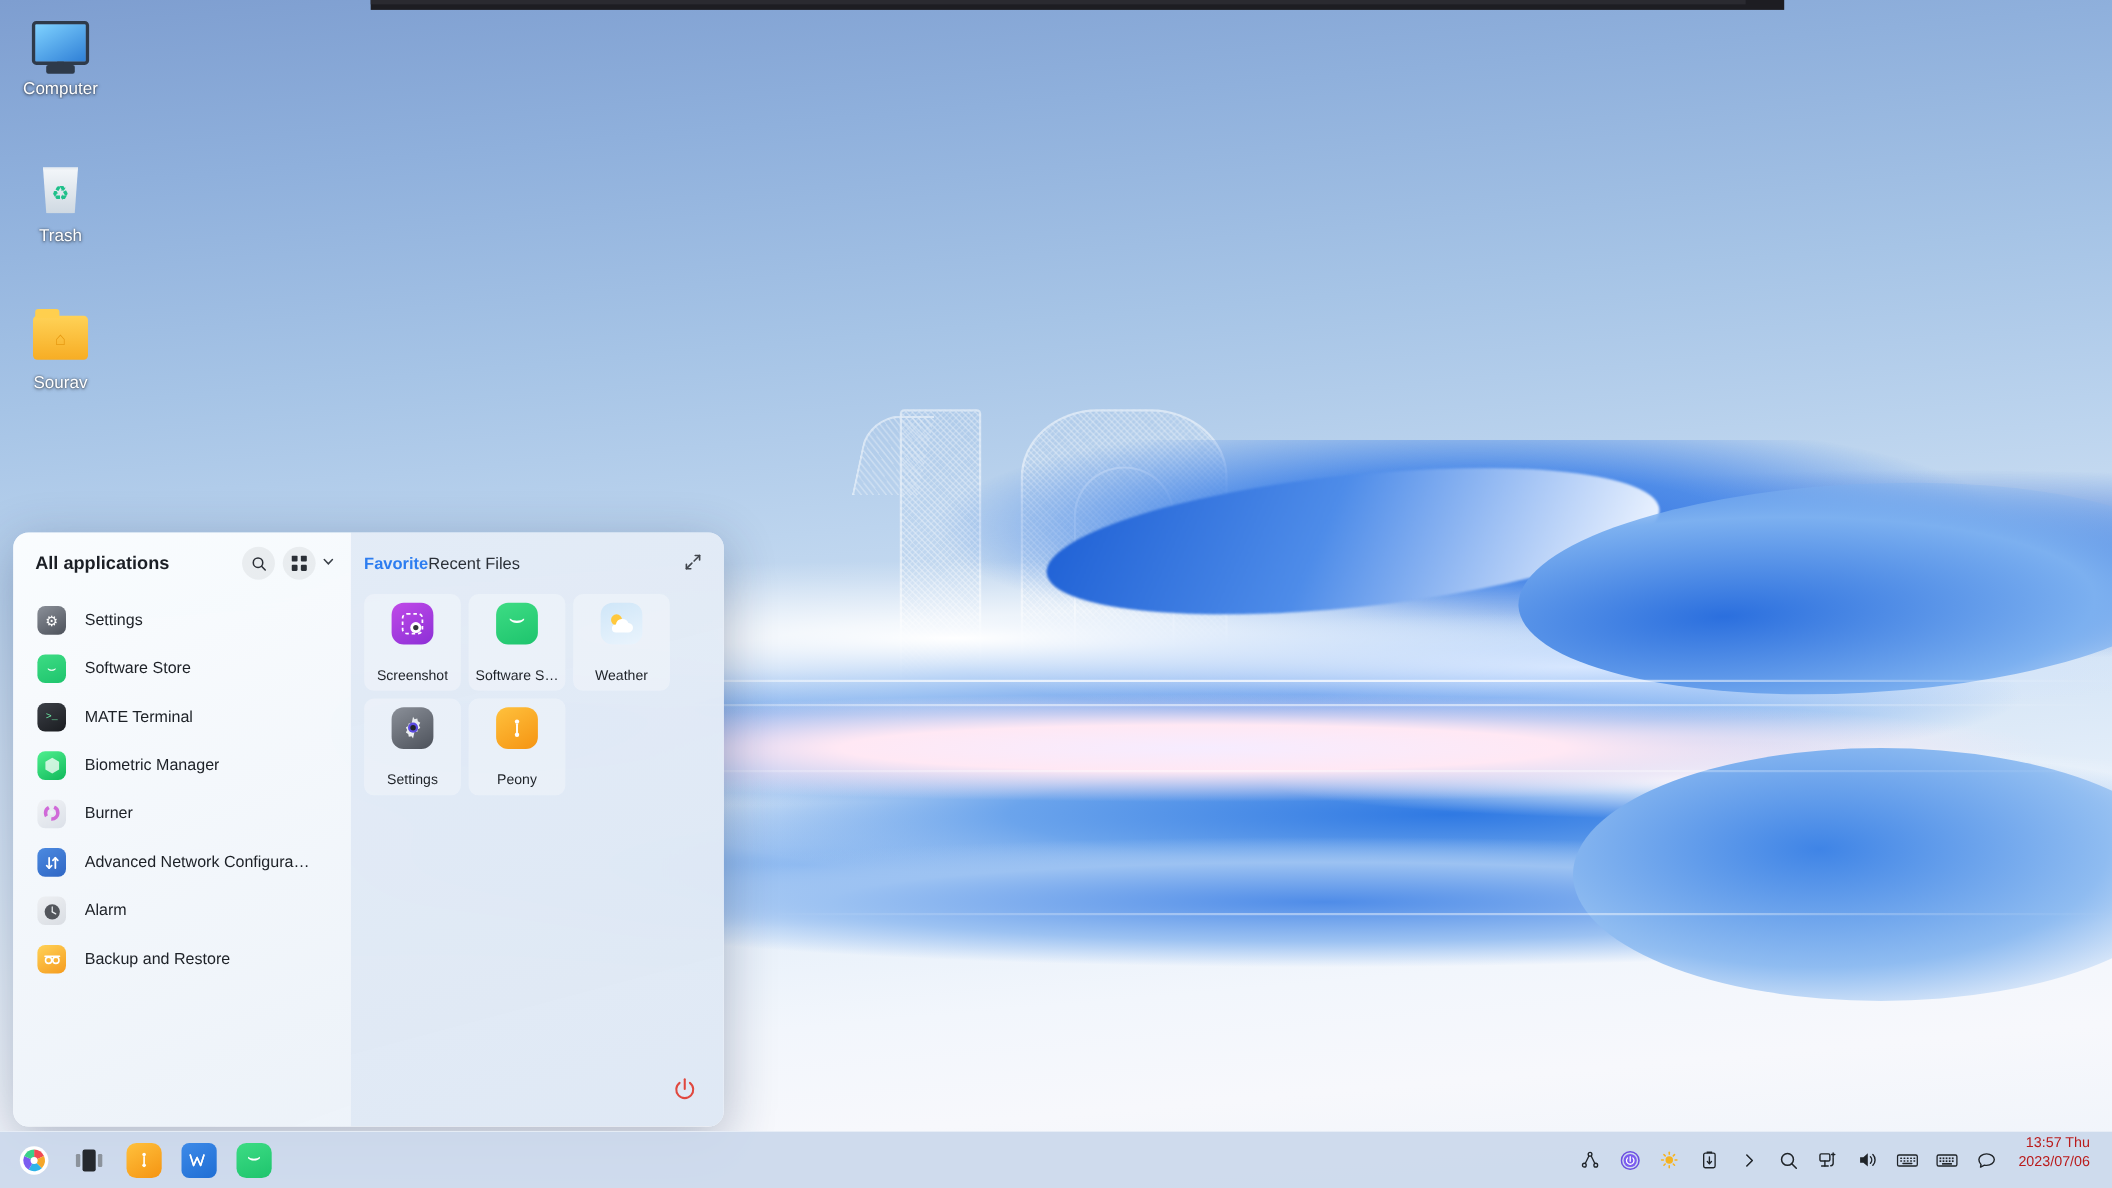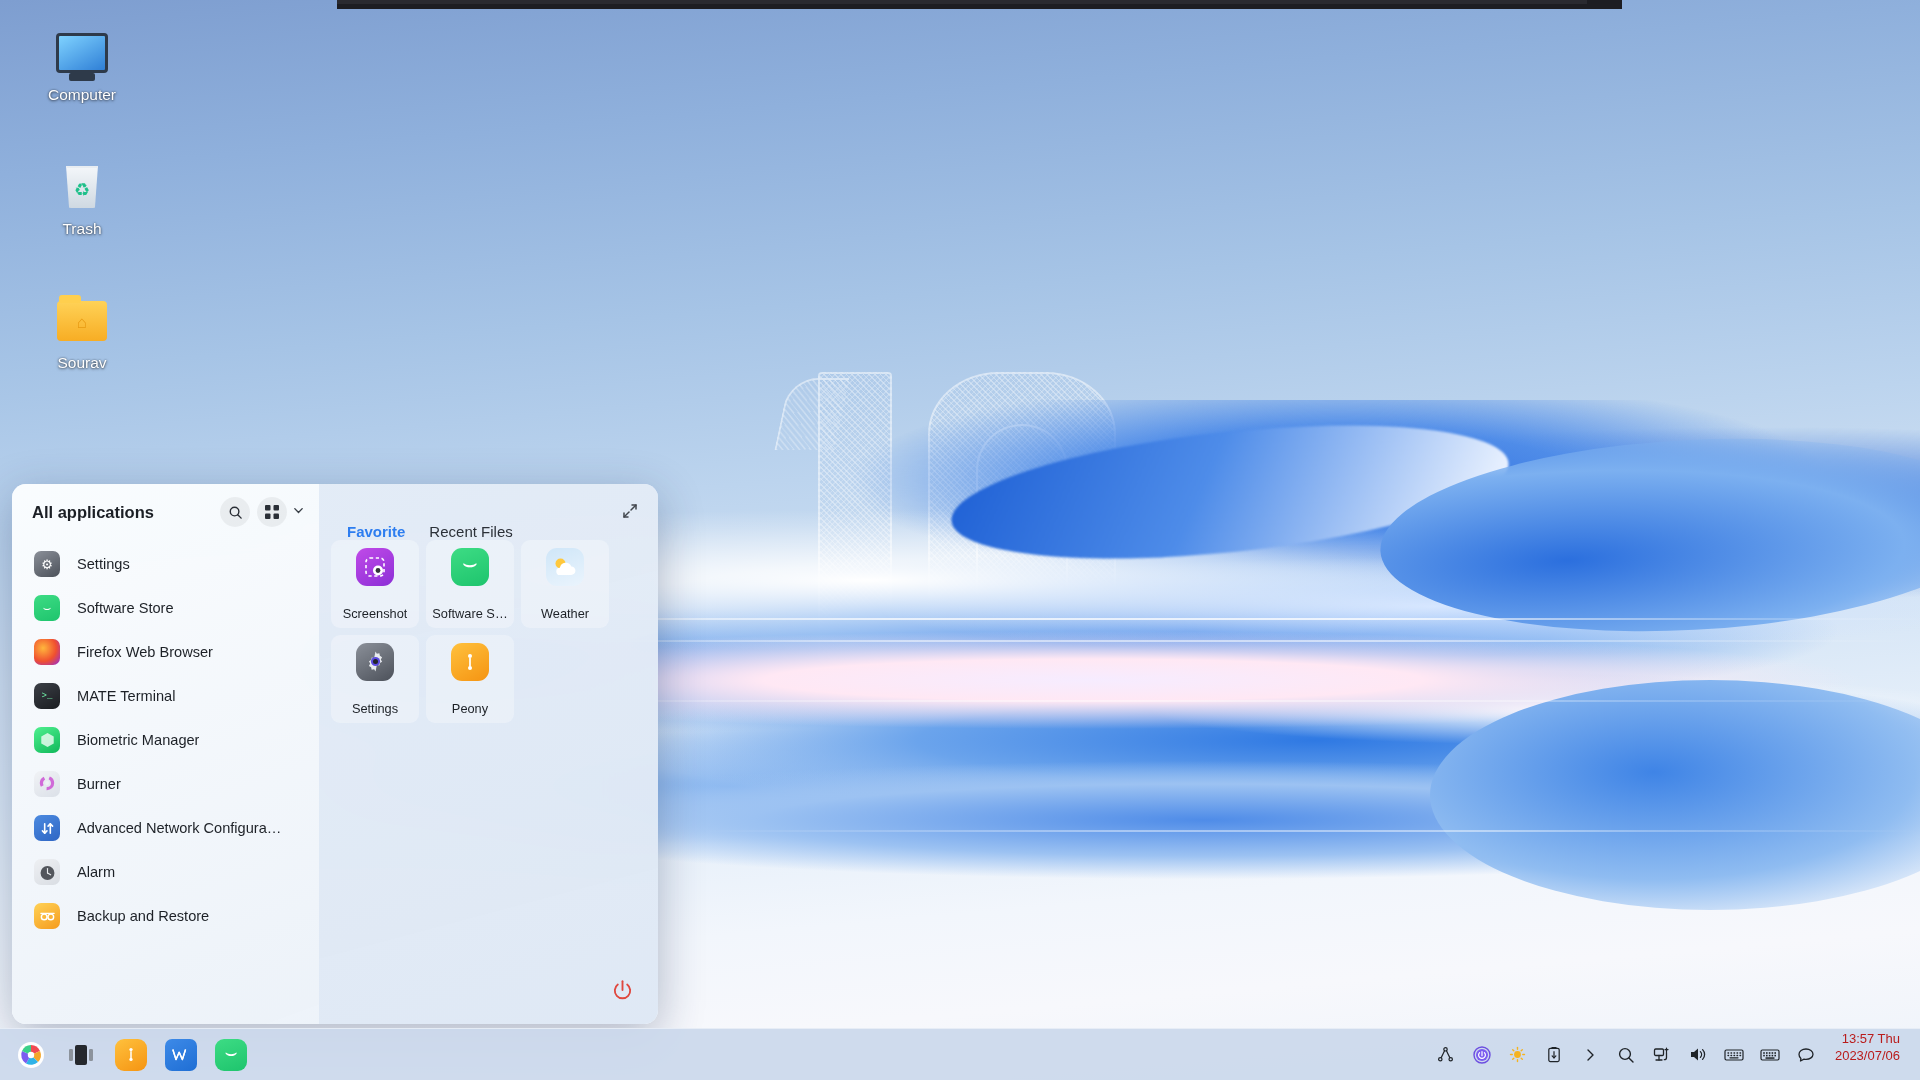--- a/index.html
+++ b/index.html
@@ -70,21 +70,21 @@
       radial-gradient(ellipse 950px 100px at 62% 35%, #2f79e3 0%, #6ba4ec 42%, rgba(120,170,235,0) 74%),
       radial-gradient(ellipse 700px 80px at 25% 55%, #88b6f0 0%, rgba(136,182,240,0) 72%);
   }
   .w-f { top:740px; height:200px; left:330px; right:0;
     background:radial-gradient(ellipse 1000px 80px at 55% 40%, #4f8ce8 0%, #9cc2f2 45%, rgba(160,195,242,0) 74%);
   }
   .streak { position:absolute; height:2px; background:linear-gradient(90deg, rgba(255,255,255,0), rgba(255,255,255,.85) 35%, rgba(255,255,255,.9) 65%, rgba(255,255,255,0)); }
   .crest { position:absolute; border-radius:50%; }
 
   
-  .desk-icons { position:absolute; left:0; top:24px; width:110px;padding-left:27px; }
+  .desk-icons { position:absolute; left:0; top:10px; width:110px; }
   .desk-icon { width:110px; margin-bottom:54px; text-align:center; cursor:pointer; }
   .desk-icon .glyph { height:58px; display:flex; align-items:center; justify-content:center; }
   .desk-icon .lbl {
     color:#fff; font-size:15.5px; margin-top:4px;
     text-shadow:0 1px 3px rgba(0,0,0,.55), 0 0 2px rgba(0,0,0,.5);
     white-space:nowrap; overflow:hidden; text-overflow:ellipsis;
   }
   .monitor { width:52px; height:40px; border:3px solid #2e3a4a; border-radius:4px;
     background:linear-gradient(150deg,#7fd2ff,#2f7fd6); position:relative; }
   .monitor::after{content:"";position:absolute;left:50%;transform:translateX(-50%);bottom:-11px;width:26px;height:8px;background:#2e3a4a;border-radius:2px;}
@@ -113,21 +113,21 @@
     display:flex; align-items:center; justify-content:center; cursor:pointer; margin-left:7px; color:#2a2f36; }
   .chev { margin-left:5px; color:#3a4048; font-size:13px; cursor:pointer; }
   .app-list { flex:1; overflow:hidden; padding-top:2px; }
   .app-row { height:44px; display:flex; align-items:center; padding:0 14px 0 22px; cursor:pointer; }
   .app-row .ico { width:26px; height:26px; border-radius:7px; flex:none; margin-right:17px;
     display:flex; align-items:center; justify-content:center; font-size:13px; color:#fff; position:relative; }
   .app-row .name { font-size:14.6px; color:#1d2127; white-space:nowrap; overflow:hidden; text-overflow:ellipsis; }
 
   .menu-right { flex:1; display:flex; flex-direction:column;
     background:linear-gradient(165deg, rgba(224,233,245,.78), rgba(214,226,242,.72)); position:relative; }
-  .tabs { height:56px; display:flex; align-items:flex-end; padding-left:28px; gap:24px; }
+  .tabs { height:56px; display:flex; align-items:center; padding-left:12px; }
   .tab { font-size:15px; color:#2b3038; cursor:pointer; }
   .tab.active { color:#2d7df0; font-weight:bold; }
   .expand-btn { position:absolute; right:16px; top:17px; width:22px; height:22px; cursor:pointer; color:#41464d; }
   .tiles { display:grid; grid-template-columns:repeat(3,88px); gap:7px; padding:0 12px; }
   .tile { width:88px; height:88px; border-radius:9px; background:rgba(255,255,255,.3);
     display:flex; flex-direction:column; align-items:center; justify-content:center; cursor:pointer; }
   .tile .t-ico { width:38px; height:38px; border-radius:11px; display:flex; align-items:center; justify-content:center;
     font-size:20px; color:#fff; position:relative; }
   .tile .t-lbl { font-size:12.8px; color:#1d2127; margin-top:20px; max-width:82px;
     white-space:nowrap; overflow:hidden; text-overflow:ellipsis; text-align:center; }
@@ -254,24 +254,20 @@
       <div class="app-row">
         <div class="ico sq gear-ico">⚙</div>
         <div class="name">Settings</div>
       </div>
 
       <div class="app-row">
         <div class="ico sq store-ico">⌣</div>
         <div class="name">Software Store</div>
       </div>
 
-      <div class="app-row">
-        <div class="ico ff-ico"></div>
-        <div class="name">Firefox Web Browser</div>
-      </div>
 
       <div class="app-row">
         <div class="ico sq term-ico" style="font-size:9px;color:#6ff0a8;font-family:'Liberation Mono',monospace;">&gt;_</div>
         <div class="name">MATE Terminal</div>
       </div>
 
 
       <div class="app-row">
         <div class="ico sq bio-ico">
           <svg width="15" height="16" viewBox="0 0 16 18" fill="rgba(255,255,255,.75)">

